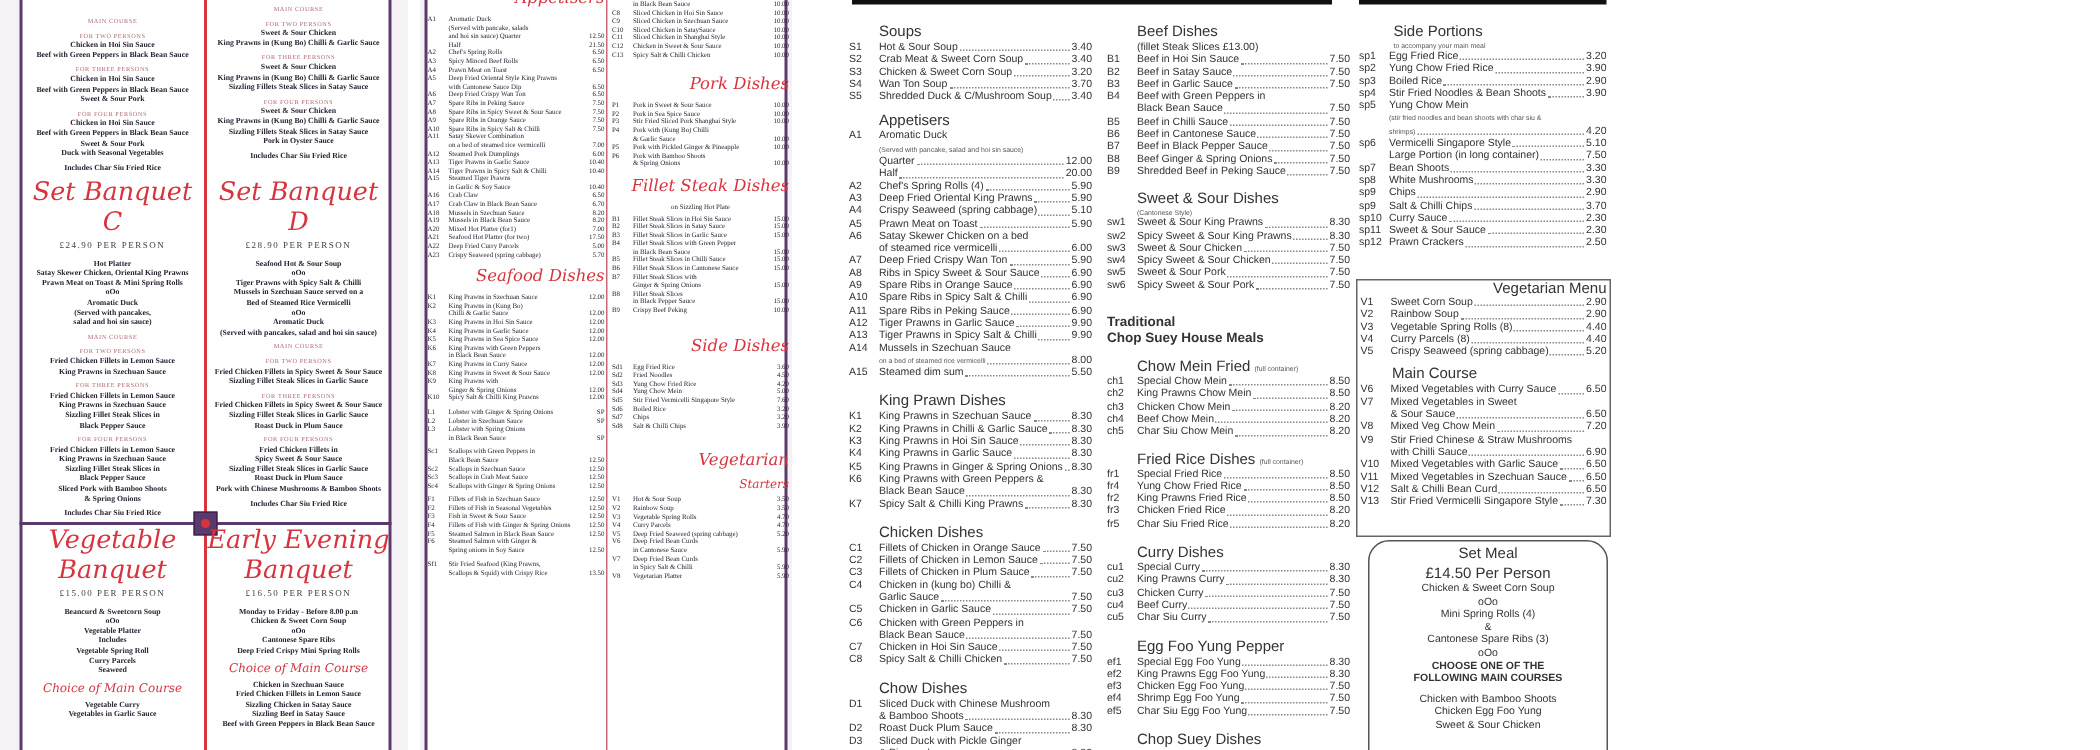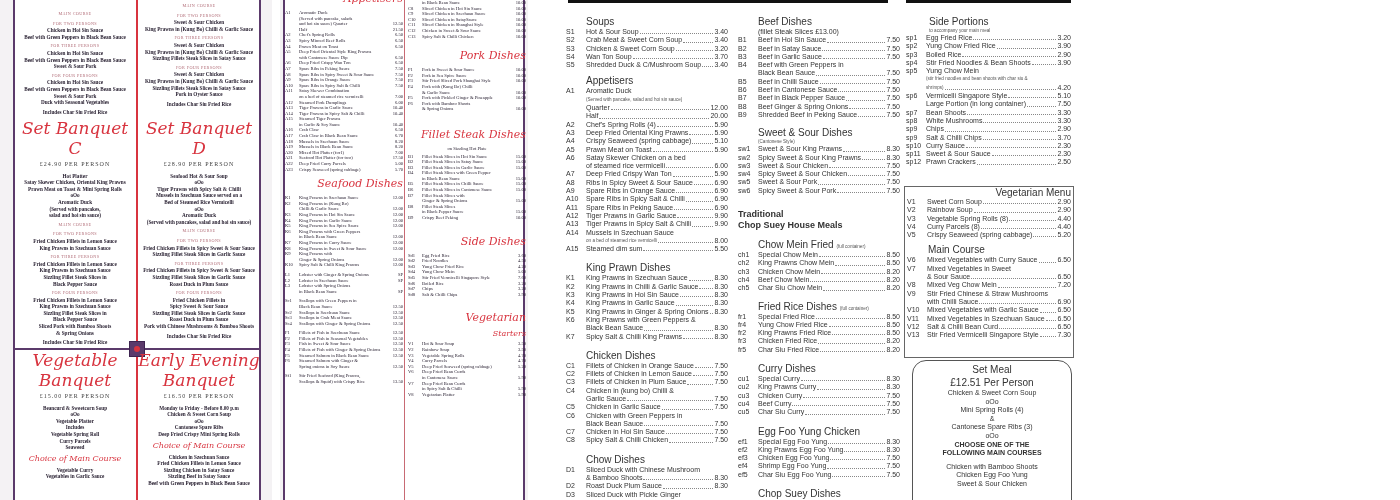--- a/index.html
+++ b/index.html
@@ -568,21 +568,21 @@
           <span class="c">P6</span>
           <span class="n">Pork with Bamboo Shoots</span>
           <span class="p"></span>
         </div>
         <div class="r2">
           <span class="c"></span>
           <span class="n">&amp; Spring Onions</span>
           <span class="p">10.00</span>
         </div>
       </div>
-    <div class="h" style="margin-top:16px">Fillet Steak Dishes</div>
+    <div class="h" style="margin-top:5px">Fillet Steak Dishes</div>
     <div class="sub">on Sizzling Hot Plate</div>
     <div id="c2r-steak">
         <div class="r2">
           <span class="c">B1</span>
           <span class="n">Fillet Steak Slices in Hoi Sin Sauce</span>
           <span class="p">15.00</span>
         </div>
         <div class="r2">
           <span class="c">B2</span>
           <span class="n">Fillet Steak Slices in Satay Sauce</span>
@@ -1238,21 +1238,21 @@
           <span class="d"></span>
           <span class="p">7.50</span>
         </div>
         <div class="r3">
           <span class="c">cu5</span>
           <span class="n">Char Siu Curry</span>
           <span class="d"></span>
           <span class="p">7.50</span>
         </div>
       </div>
-    <div class="sec" style="padding-left:20px;margin-top:9px">Egg Foo Yung Chicken</div>
+    <div class="sec" style="padding-left:20px;margin-top:9px">Egg Foo Yung Pepper</div>
     <div id="c3b-ef">
         <div class="r3">
           <span class="c">ef1</span>
           <span class="n">Special Egg Foo Yung</span>
           <span class="d"></span>
           <span class="p">8.30</span>
         </div>
         <div class="r3">
           <span class="c">ef2</span>
           <span class="n">King Prawns Egg Foo Yung</span>
@@ -1482,21 +1482,21 @@
           <span class="c">V13</span>
           <span class="n">Stir Fried Vermicelli Singapore Style</span>
           <span class="d"></span>
           <span class="p">7.30</span>
         </div>
       </div>
   </div>
 
   <div class="setmeal" id="setmeal">
     <div class="t1">Set Meal</div>
-    <div class="t2">£12.51 Per Person</div>
+    <div class="t2">£14.50 Per Person</div>
     <div id="sm-lines">
         <div>Chicken &amp; Sweet Corn Soup</div>
         <div>oOo</div>
         <div>Mini Spring Rolls (4)</div>
         <div>&amp;</div>
         <div>Cantonese Spare Ribs (3)</div>
         <div>oOo</div>
         <div style="font-weight: bold;">CHOOSE ONE OF THE</div>
         <div style="font-weight: bold;">FOLLOWING MAIN COURSES</div>
         <div style="height: 5px;"></div>

